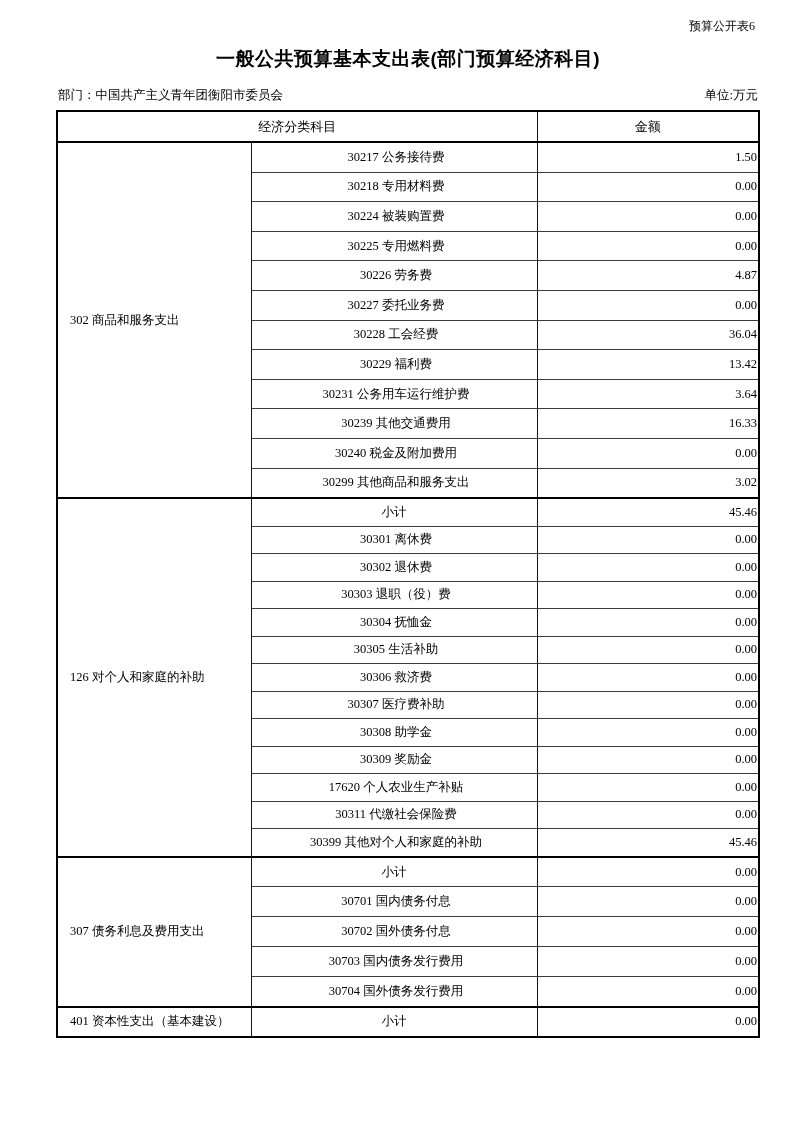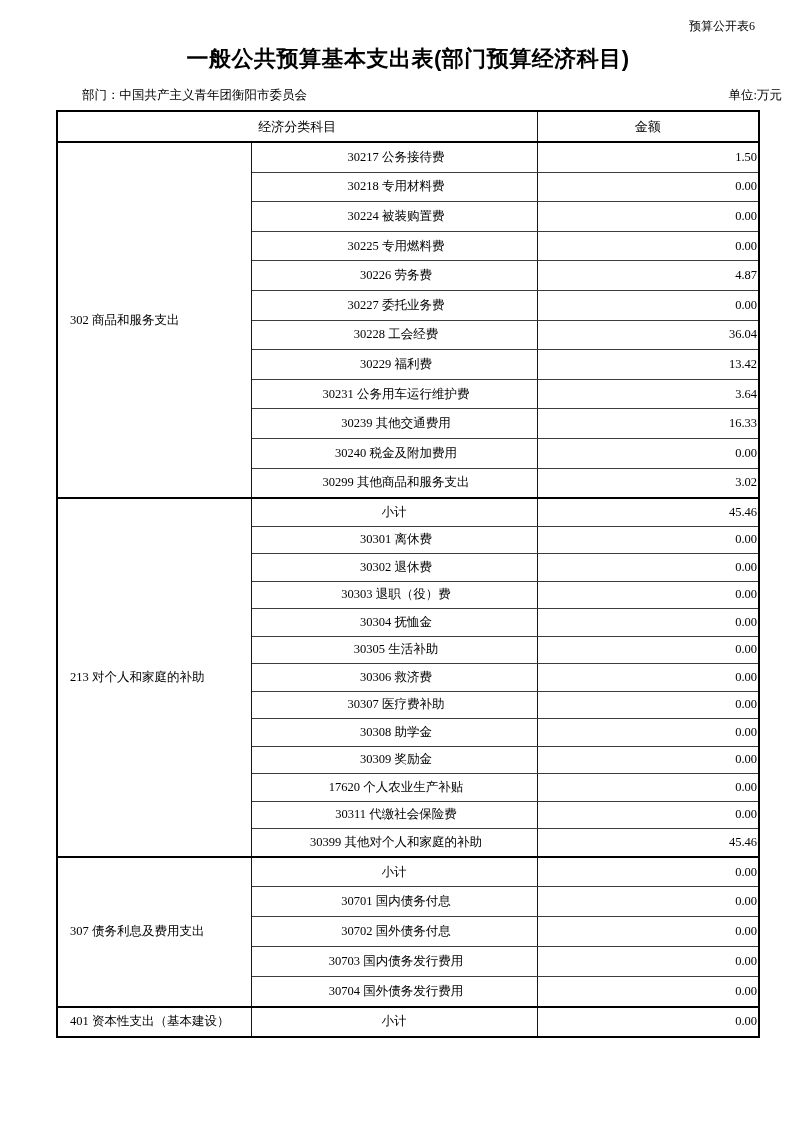--- a/index.html
+++ b/index.html
@@ -21,36 +21,35 @@
     line-height: 14px;
   }
   .title {
     position: absolute;
     top: 46px;
     left: 58px;
     width: 700px;
     margin: 0;
     text-align: center;
     font-family: "Liberation Sans", "DejaVu Sans", sans-serif;
-    font-size: 22px;
+    font-size: 19px;
     font-weight: bold;
     letter-spacing: 0.5px;
     line-height: 26px;
   }
   .meta-row {
     position: absolute;
     top: 88px;
     left: 58px;
     width: 700px;
     display: flex;
     justify-content: space-between;
     align-items: baseline;
     font-size: 12.5px;
     line-height: 15px;
-    margin-left: 24px;
   }
   table.budget-table {
     position: absolute;
     top: 110px;
     left: 56px;
     width: 702px;
     border-collapse: collapse;
     table-layout: fixed;
     border: 2.6px solid #000000;
   }
@@ -154,21 +153,21 @@
         </tr>
         <tr class="sec0">
           <td class="subject">30240 税金及附加费用</td>
           <td class="amount">0.00</td>
         </tr>
         <tr class="sec0">
           <td class="subject">30299 其他商品和服务支出</td>
           <td class="amount">3.02</td>
         </tr>
         <tr class="sec1 section-start">
-          <td class="group" rowspan="13">213 对个人和家庭的补助</td>
+          <td class="group" rowspan="13">126 对个人和家庭的补助</td>
           <td class="subject center">小计</td>
           <td class="amount">45.46</td>
         </tr>
         <tr class="sec1">
           <td class="subject">30301 离休费</td>
           <td class="amount">0.00</td>
         </tr>
         <tr class="sec1">
           <td class="subject">30302 退休费</td>
           <td class="amount">0.00</td>

